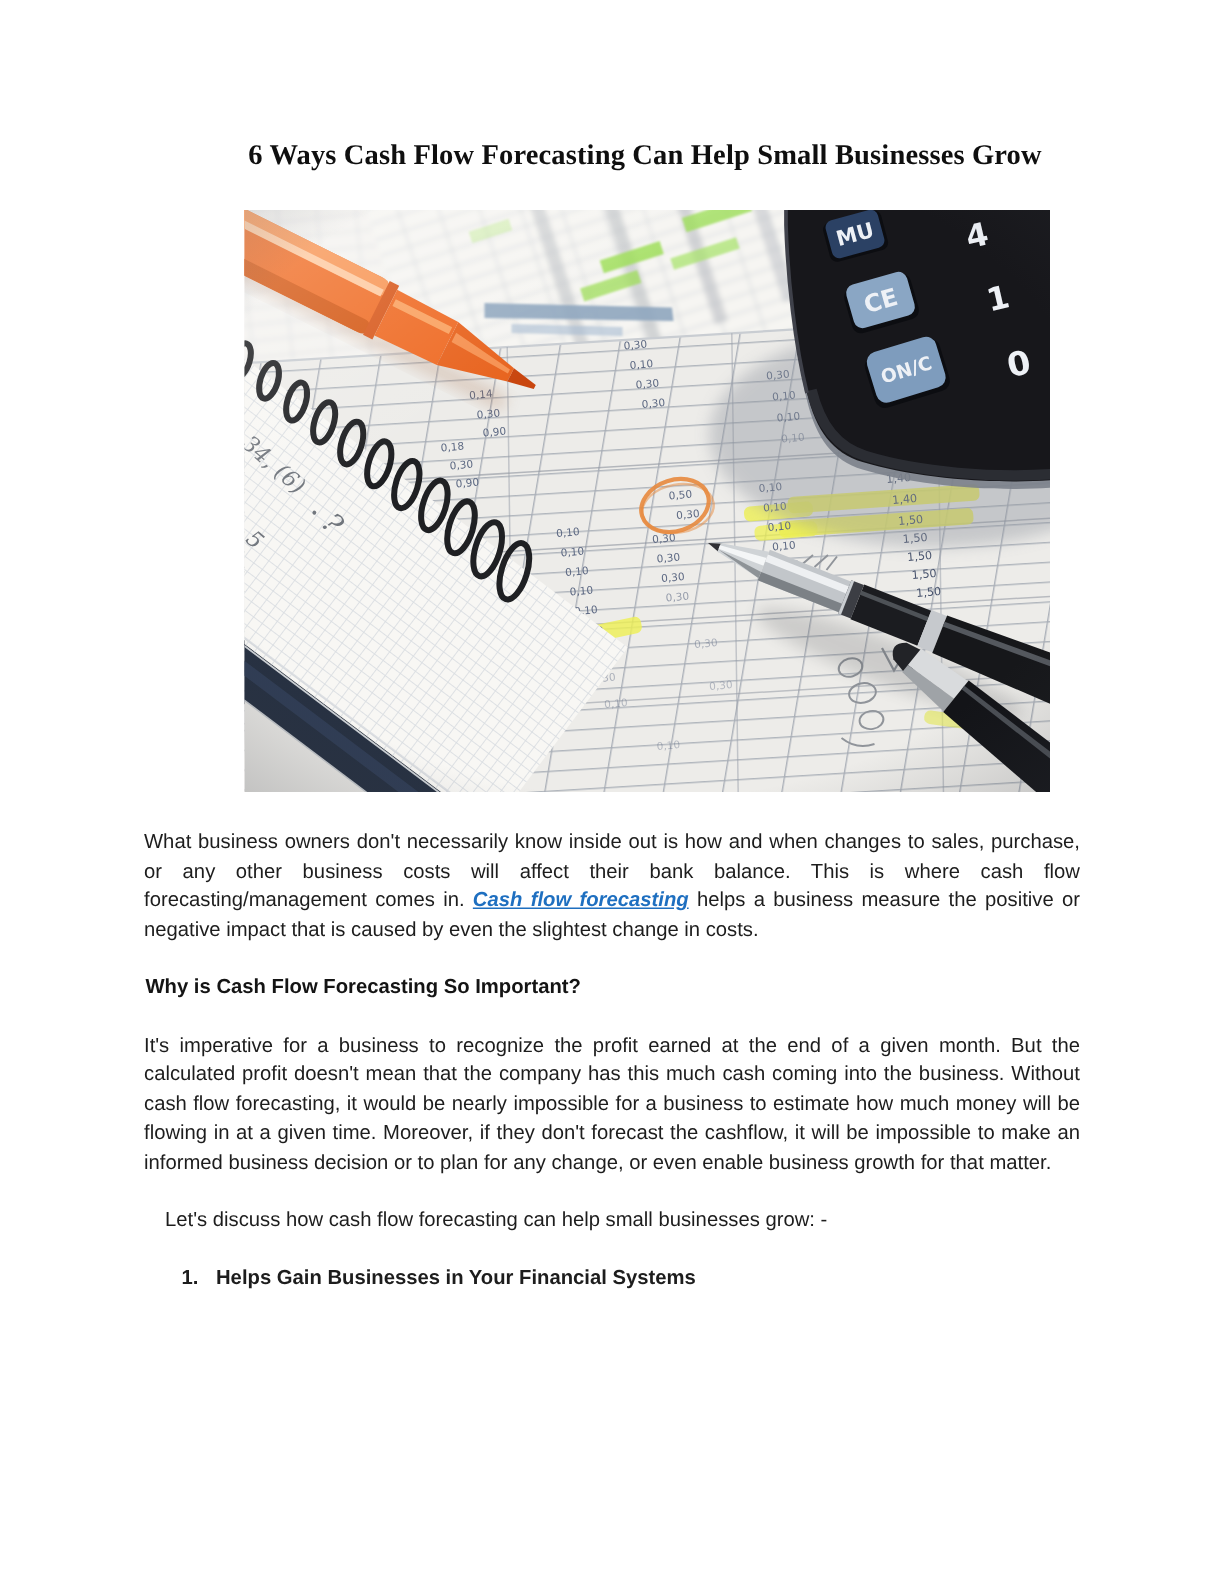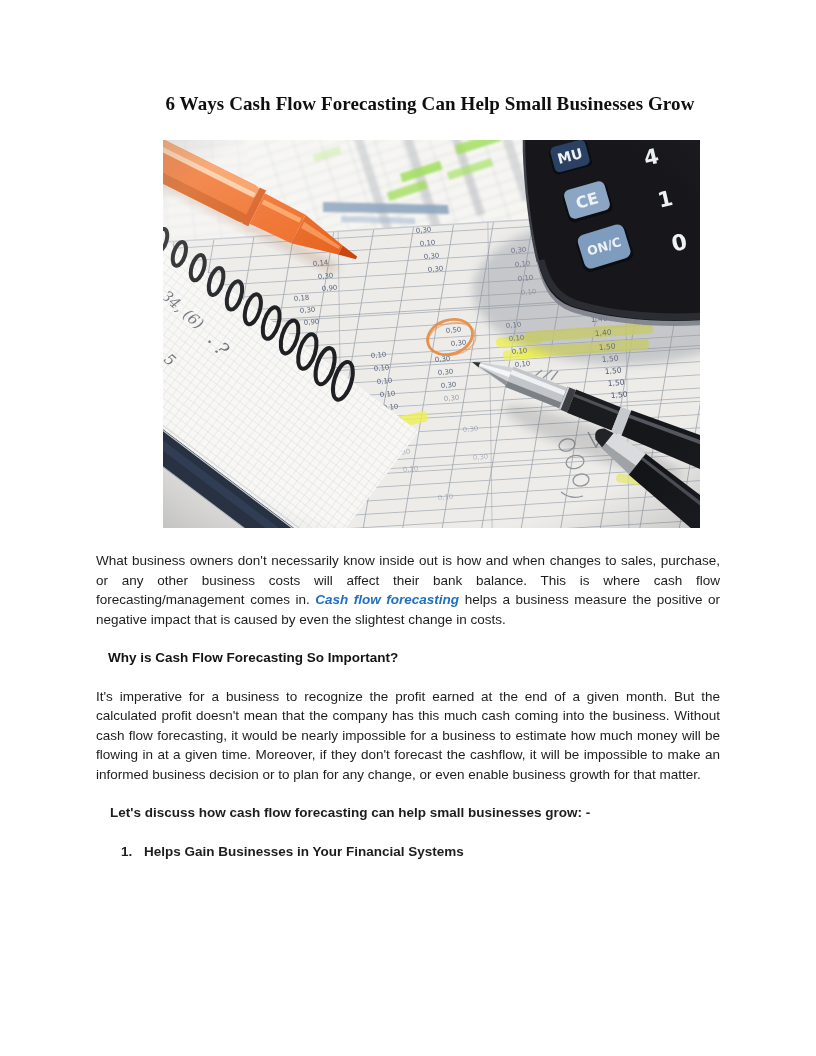--- a/index.html
+++ b/index.html
@@ -9,23 +9,23 @@
     font-family:"Liberation Sans",sans-serif;color:#1d1d1d;
   }
   .title{
     font-family:"Liberation Serif",serif;font-weight:700;font-size:19px;
     line-height:27px;color:#0f0f0f;text-align:center;margin:0 0 23px 0;
     padding-left:44px;letter-spacing:.1px;
   }
   .photo-wrap{width:537px;height:388px;margin:0 0 23px 67px;position:relative;}
   .photo-wrap svg{display:block;}
   p.body{font-size:13.5px;line-height:19.5px;text-align:justify;margin:0 0 19px 0;}
-  .h2{font-size:13.5px;line-height:19.5px;font-weight:700;margin:0 0 19px 12px;color:#141414;}
-  .intro{font-weight:700;text-align:left;margin-bottom:17px;padding-left:14px;}
-  .doclink{color:#1E6FC0;font-weight:700;font-style:italic;cursor:pointer;}
+  .h2{font-size:13.5px;line-height:19.5px;font-weight:700;margin:0 0 19px 1px;color:#141414;}
+  .intro{font-weight:400;text-align:left;margin-bottom:17px;padding-left:14px;}
+  .doclink{color:#1E6FC0;font-weight:700;font-style:italic;text-decoration:underline;cursor:pointer;}
   .numitem{display:flex;margin-left:25px;font-size:13.5px;line-height:19.5px;font-weight:700;}
   .numitem .num{width:23px;flex:none;}
   
   .cv{font-family:"DejaVu Sans",sans-serif;font-size:7px;fill:#5d6983;}
   .cv2{font-family:"DejaVu Sans",sans-serif;font-size:7.5px;fill:#49546e;}
   .keytxt{font-family:"DejaVu Sans",sans-serif;font-weight:700;fill:#eef1f6;}
   .hand{font-family:"DejaVu Serif",serif;font-style:italic;fill:#70757c;}
 </style>
 </head>
 <body>

